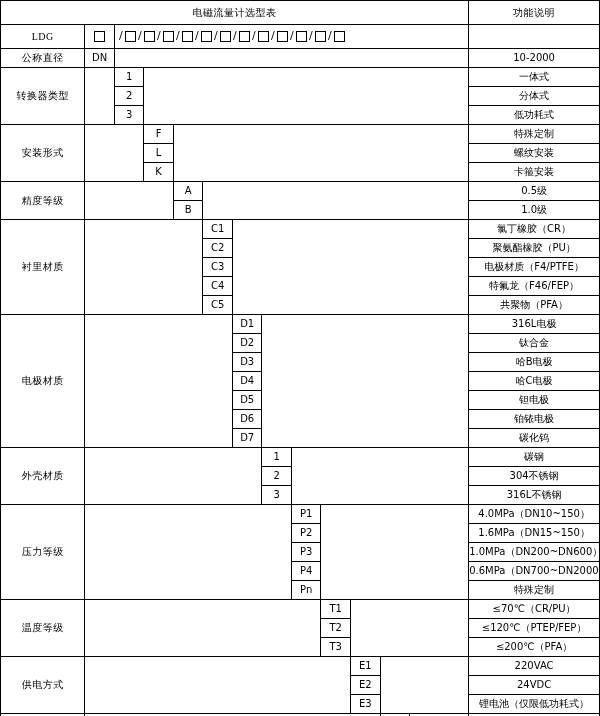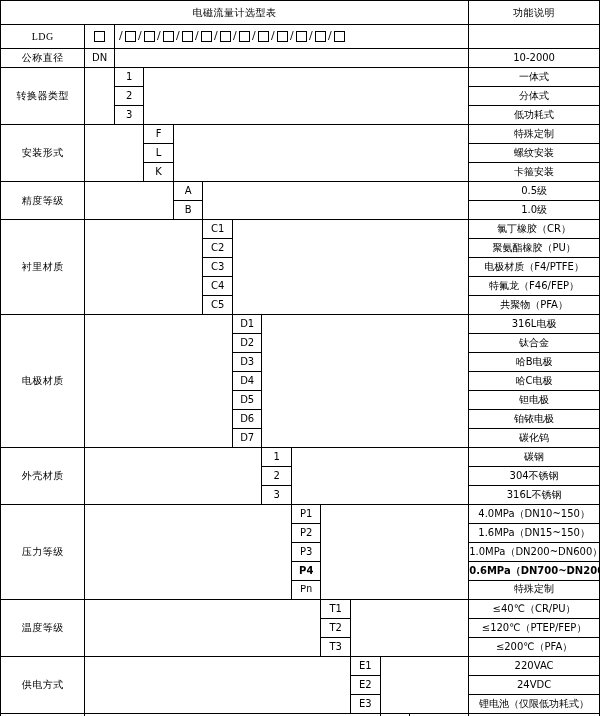--- a/index.html
+++ b/index.html
@@ -282,34 +282,34 @@
           <td class="desc">4.0MPa（DN10~150）</td>
         </tr>
         <tr style="height: 19px; margin-top: 16px;">
           <td class="code">P2</td>
           <td class="desc">1.6MPa（DN15~150）</td>
         </tr>
         <tr style="height: 19px;">
           <td class="code">P3</td>
           <td class="desc">1.0MPa（DN200~DN600）</td>
         </tr>
-        <tr style="height: 19px; font-weight: bold;">
+        <tr style="height: 19px;">
           <td class="code">P4</td>
           <td class="desc">0.6MPa（DN700~DN2000）</td>
         </tr>
-        <tr style="height: 19px; font-family: Liberation Mono, monospace;">
+        <tr style="height: 19px;">
           <td class="code">Pn</td>
           <td class="desc">特殊定制</td>
         </tr>
         <tr style="height: 19px;">
           <td class="cat" rowspan="3">温度等级</td>
           <td class="blank" rowspan="3" colspan="8"></td>
           <td class="code">T1</td>
           <td class="blank" rowspan="3" colspan="4"></td>
-          <td class="desc">≤40℃（CR/PU）</td>
+          <td class="desc">≤70℃（CR/PU）</td>
         </tr>
         <tr style="height: 19px;">
           <td class="code">T2</td>
           <td class="desc">≤120℃（PTEP/FEP）</td>
         </tr>
         <tr style="height: 19px;">
           <td class="code">T3</td>
           <td class="desc">≤200℃（PFA）</td>
         </tr>
         <tr style="height: 19px;">

